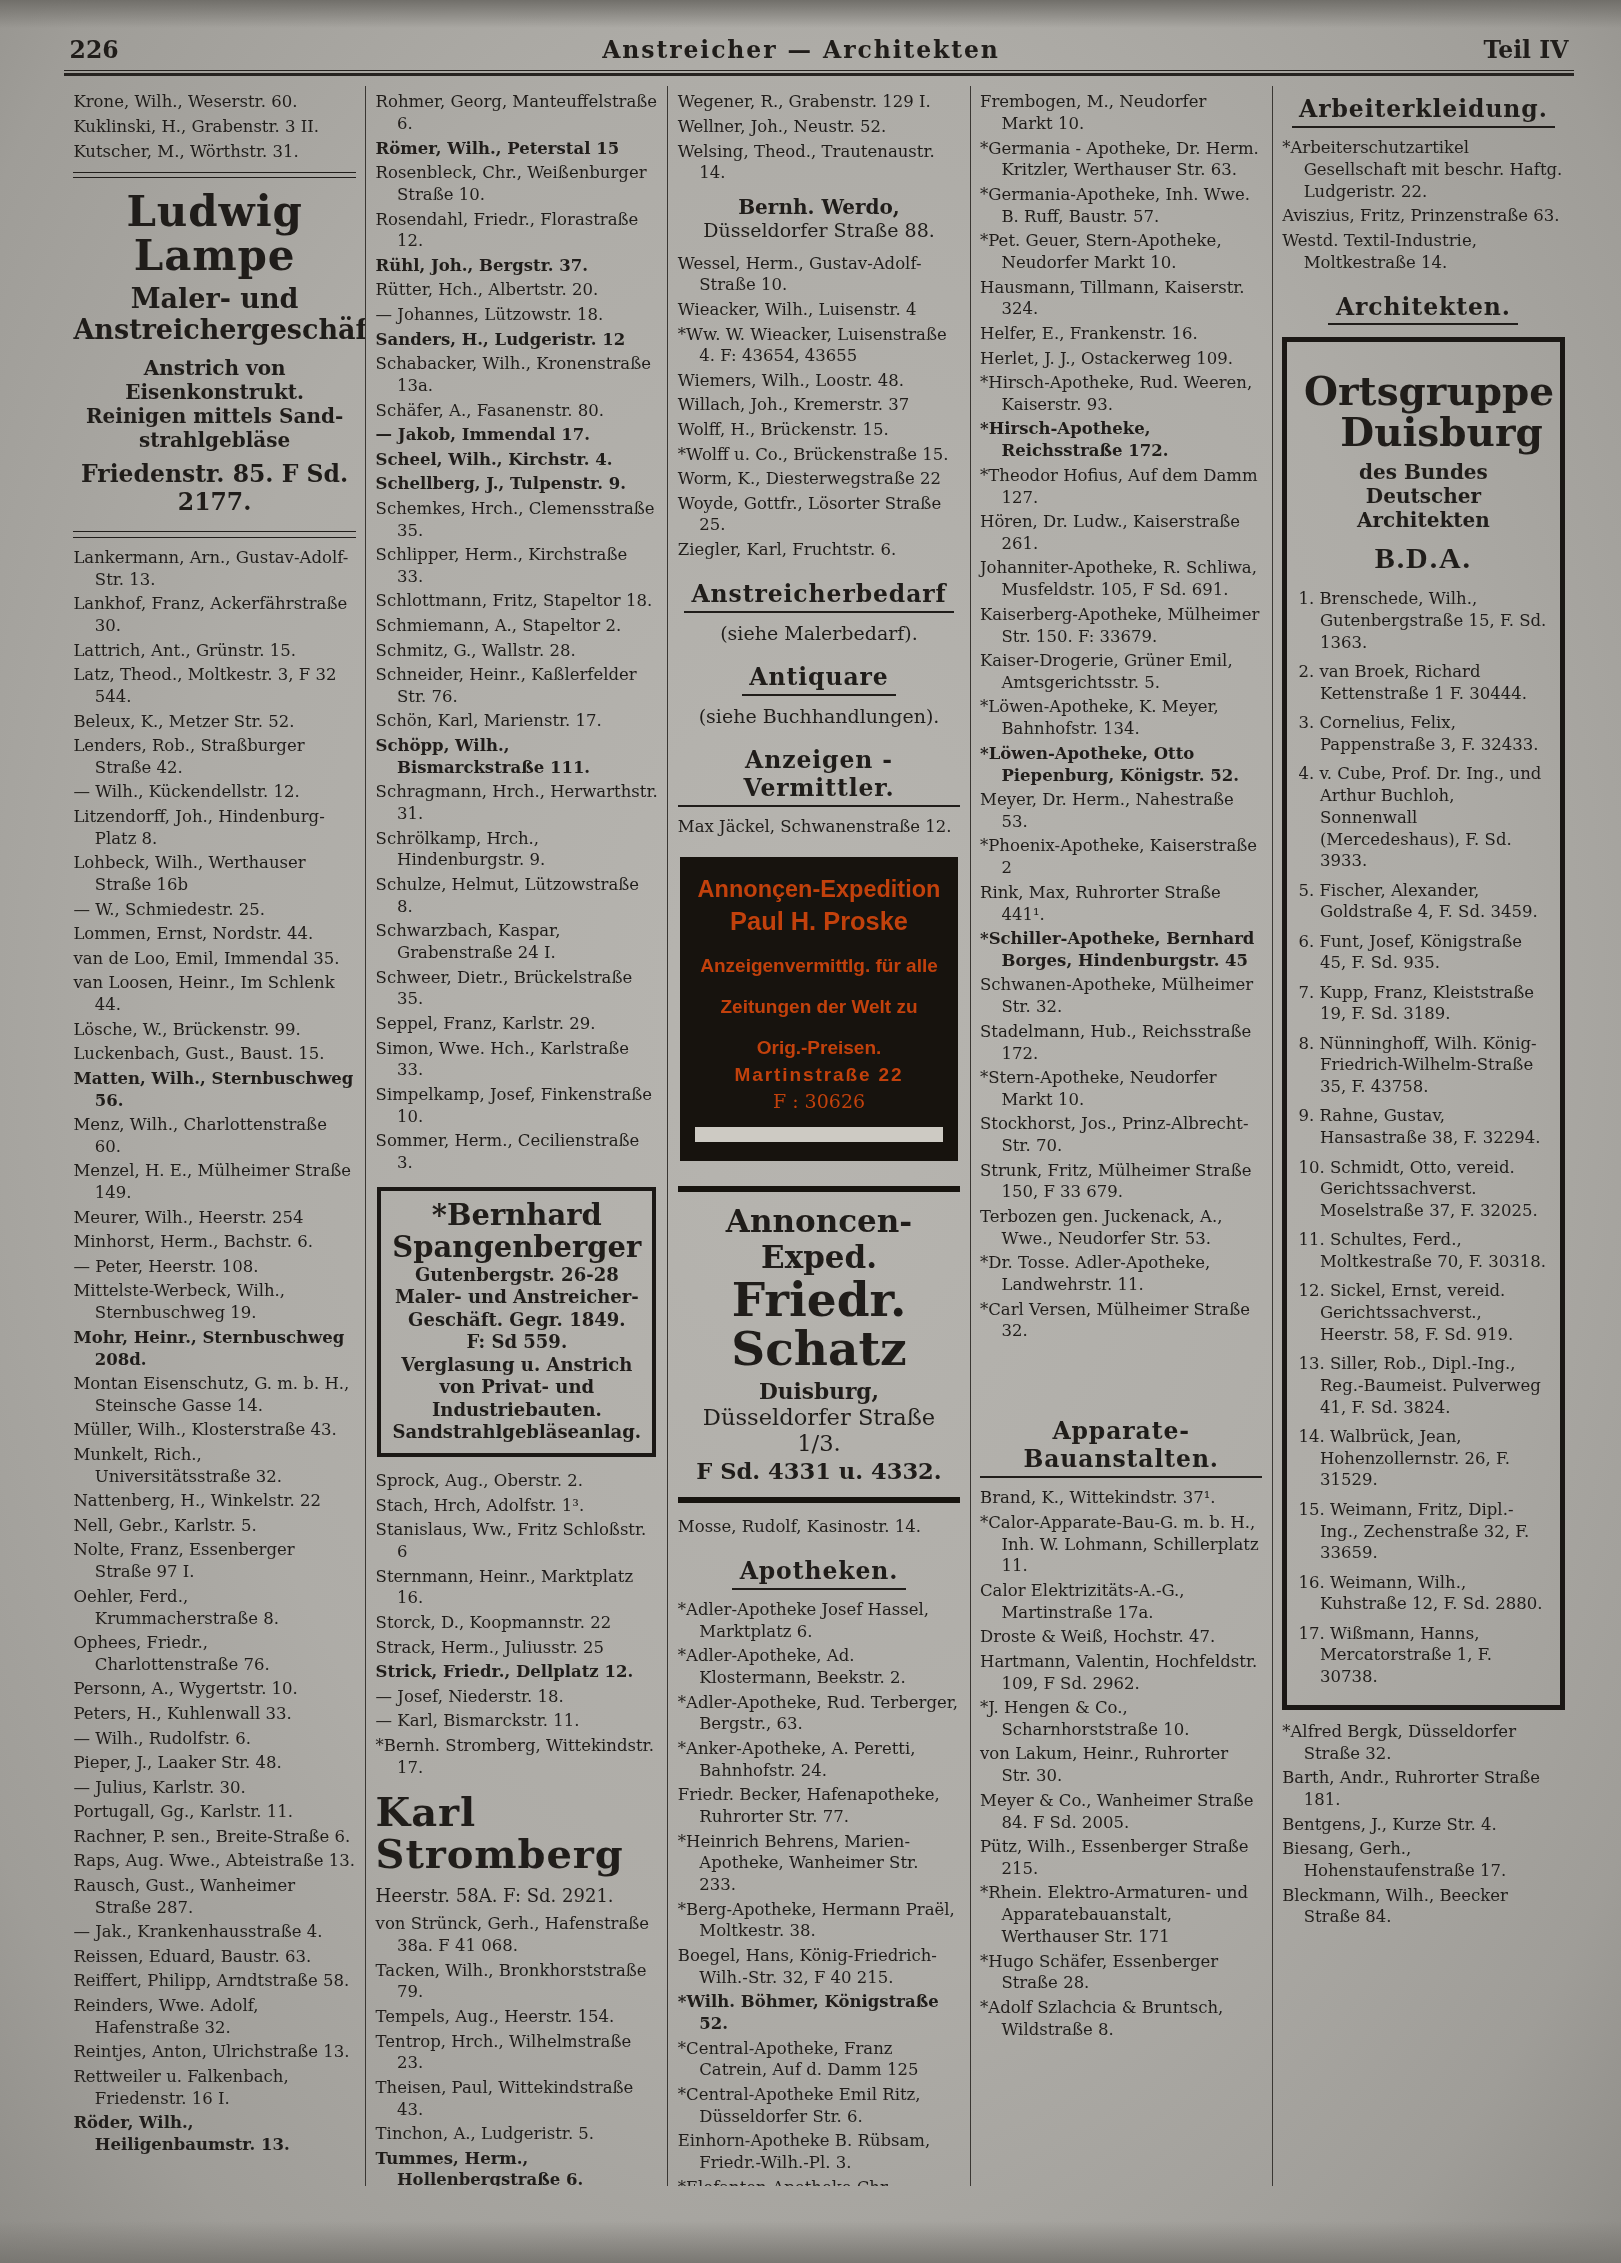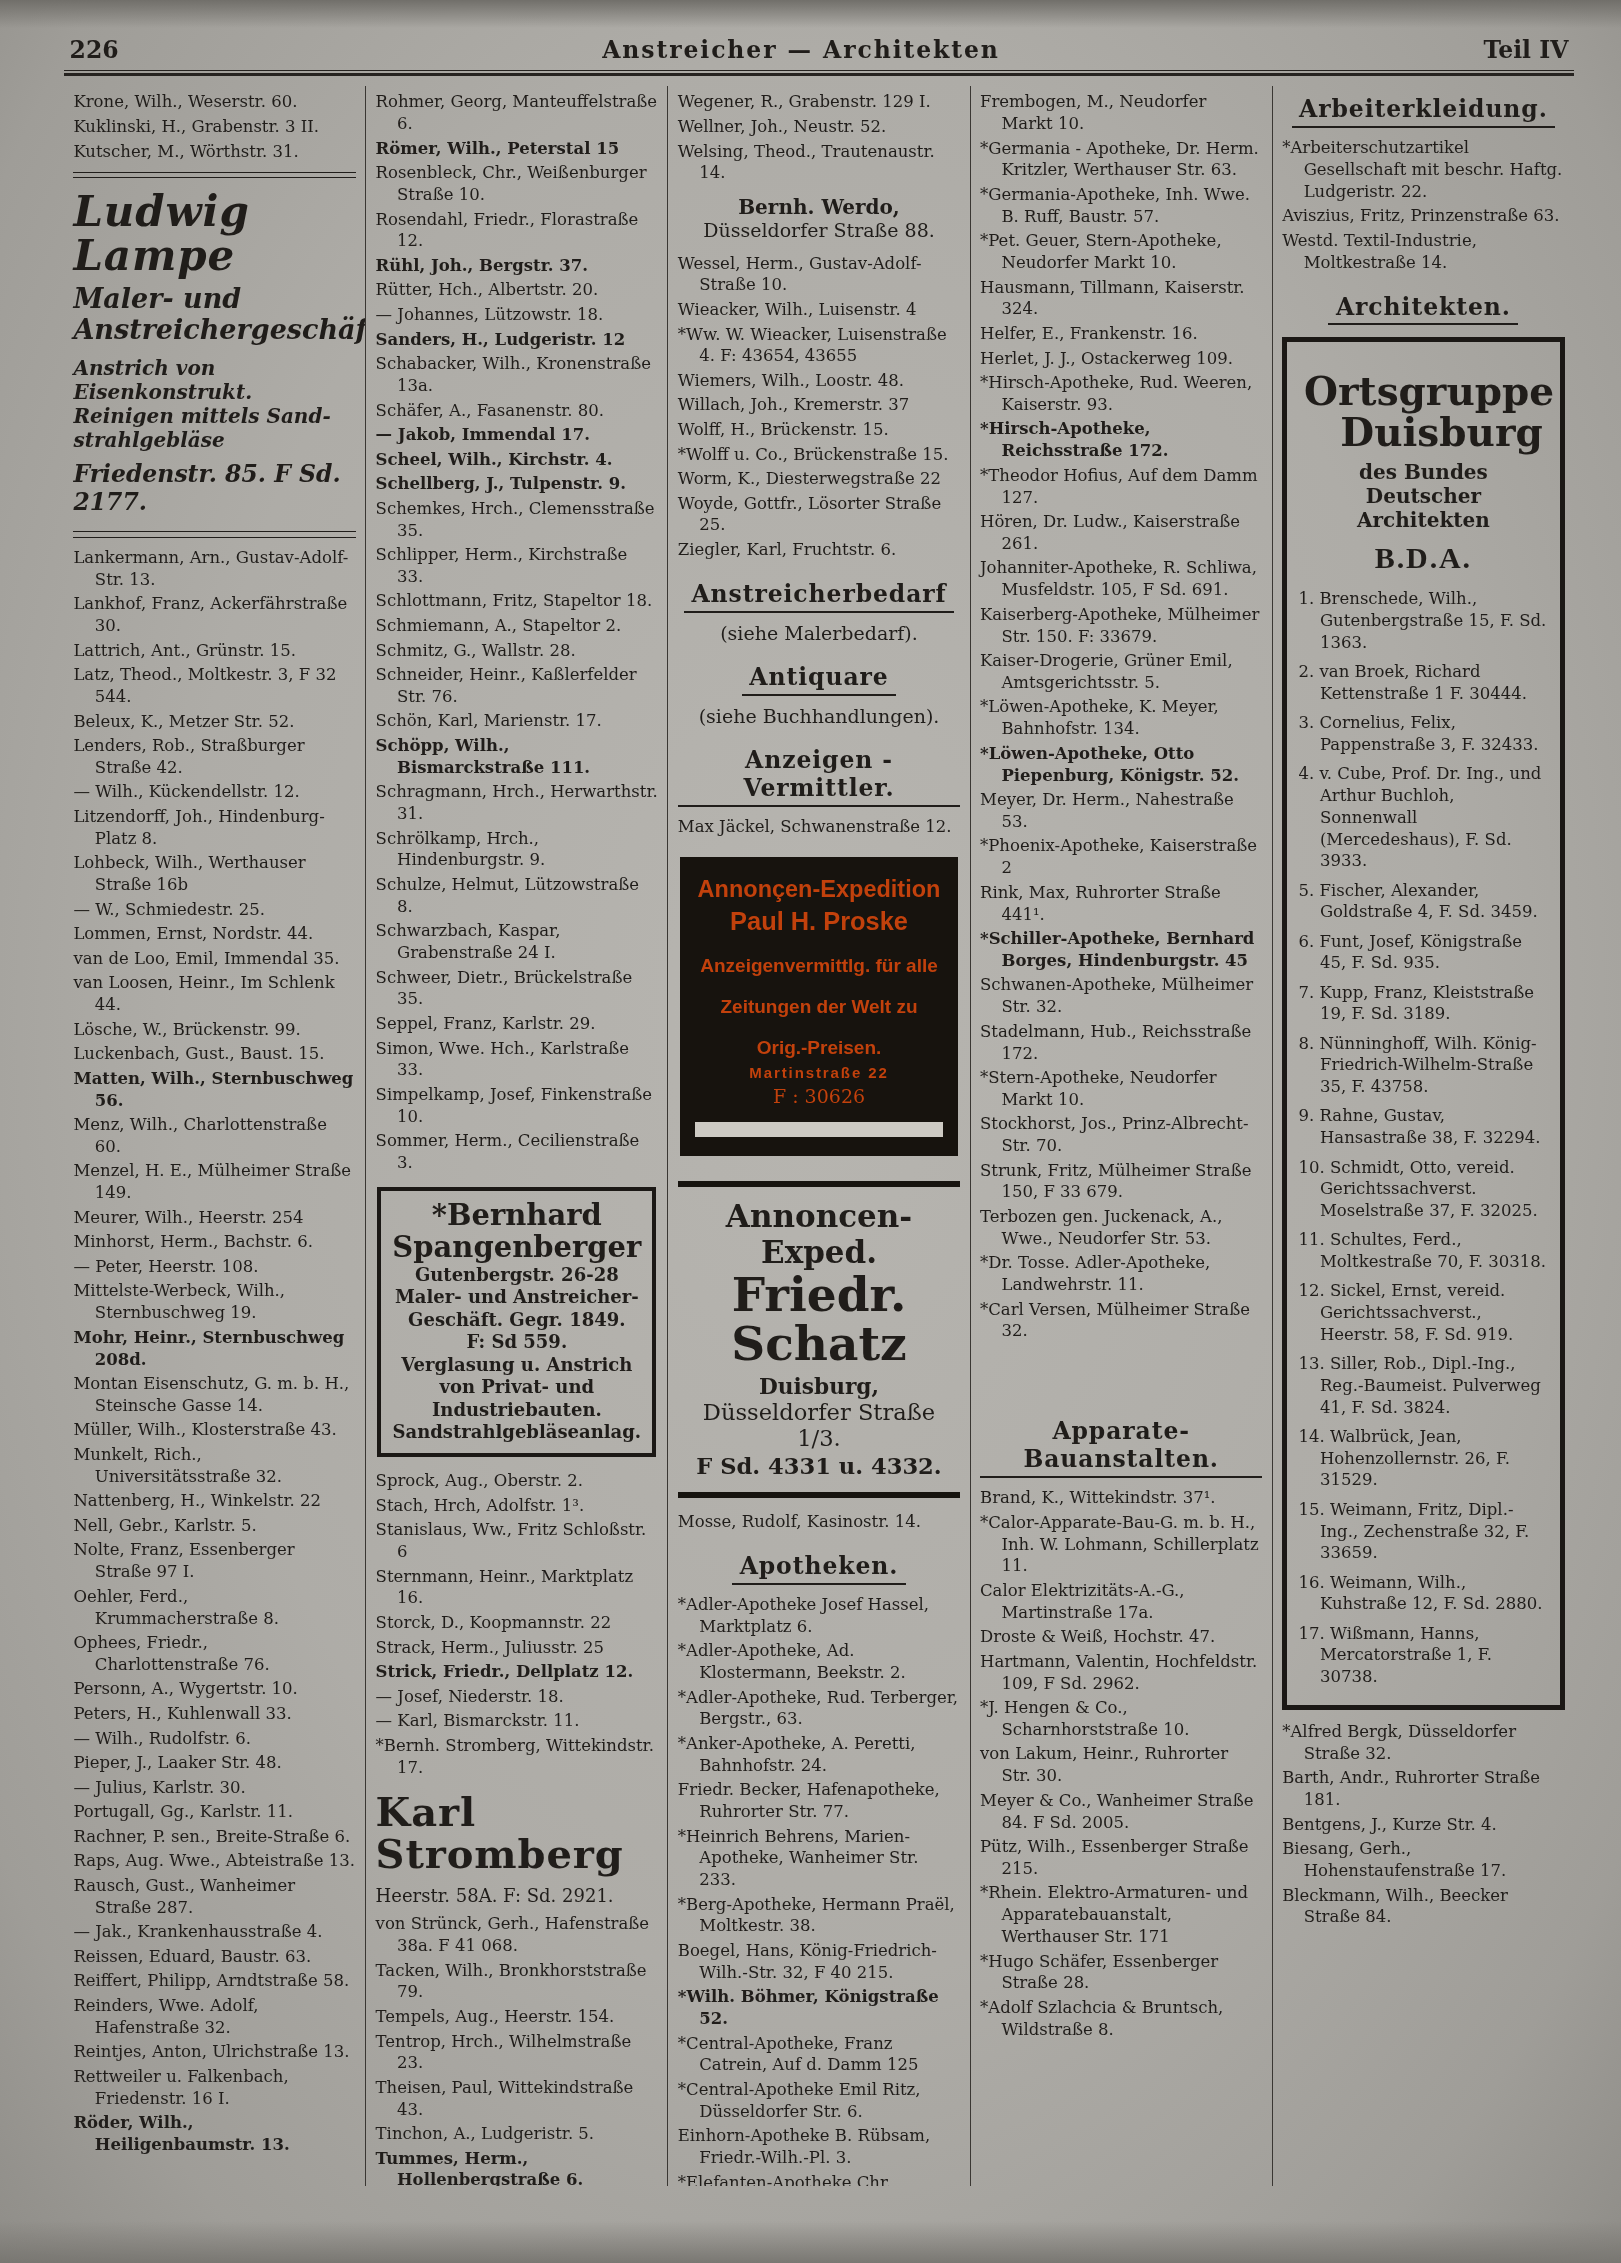--- a/index.html
+++ b/index.html
@@ -25,21 +25,21 @@
   .entry{margin:0 0 2.8px 0;font-size:16.5px;line-height:1.32;
     text-indent:-1.3em;padding-left:1.3em;}
   .entry.bold{font-weight:bold;}
   
   .sec{text-align:center;margin:19px 0 9.4px 0;}
   .sec .t{display:inline-block;font-weight:bold;font-size:23.5px;
     border-bottom:2.8px solid #201d1a;padding:0 7.5px 2.8px 7.5px;letter-spacing:0.9px;}
   .sec-note{text-align:center;font-size:19px;margin:1.9px 0 11.3px 0;}
   
   .rule-dbl{height:4.7px;border-top:1.9px solid #201d1a;border-bottom:1.9px solid #201d1a;margin:9.4px 0;}
-  .ad-lampe{text-align:left;padding:1.9px 0 5.6px 0;font-style:italic;}
+  .ad-lampe{text-align:center;padding:1.9px 0 5.6px 0;}
   .ad-lampe .name{font-size:42px;font-weight:bold;line-height:1.05;letter-spacing:0.9px;}
   .ad-lampe .l2{font-size:27px;font-weight:bold;margin-top:5.6px;}
   .ad-lampe .l3{font-size:27px;font-weight:bold;}
   .ad-lampe .l4{font-size:20px;font-weight:bold;margin-top:11px;}
   .ad-lampe .l5,.ad-lampe .l6{font-size:20px;font-weight:bold;}
   .ad-lampe .l7{font-size:23.5px;font-weight:bold;margin-top:7.5px;}
   
   .ad-spang{border:4.7px solid #1b1815;padding:9.4px 7.5px;text-align:center;margin:13px 1.9px;}
   .ad-spang .n1,.ad-spang .n2{font-size:29px;font-weight:bold;line-height:1.1;}
   .ad-spang .s{font-size:18px;font-weight:bold;line-height:1.25;}
@@ -51,21 +51,21 @@
   .werdo{text-align:center;margin:11.3px 0;}
   .werdo .n{font-weight:bold;font-size:20px;}
   .werdo .a{font-size:19px;}
   
   .ad-proske{background:#17130e;color:#c2410c;text-align:center;
     padding:19px 9.4px 15px 9.4px;margin:19px 1.9px 24.5px 1.9px;}
   .ad-proske .l1{font-size:23.5px;font-weight:bold;font-family:"Liberation Sans",sans-serif;}
   .ad-proske .l2{font-size:25.4px;font-weight:bold;font-family:"Liberation Sans",sans-serif;margin-top:3.8px;}
   .ad-proske .l3,.ad-proske .l4,.ad-proske .l5{font-size:19px;font-weight:bold;
     font-family:"Liberation Sans",sans-serif;margin-top:19px;}
-  .ad-proske .l6{font-size:15px;font-weight:bold;font-family:"Liberation Sans",sans-serif;
+  .ad-proske .l6{font-size:19px;font-weight:bold;font-family:"Liberation Sans",sans-serif;
     letter-spacing:1.9px;margin-top:5.6px;}
   .ad-proske .l7{font-size:19px;margin-top:3.8px;}
   .ad-proske .stripe{height:15px;background:#cdcac3;margin:15px 5.6px 3.8px 5.6px;}
   
   .ad-schatz{border-top:6.6px solid #17140f;border-bottom:6.6px solid #17140f;
     text-align:center;padding:11.3px 0 13px 0;margin:5.6px 0 13px 0;}
   .ad-schatz .l1{font-size:31px;font-weight:bold;}
   .ad-schatz .l2{font-size:47px;font-weight:bold;line-height:1.05;}
   .ad-schatz .l3{font-size:21.7px;font-weight:bold;margin-top:5.6px;}
   .ad-schatz .l4{font-size:22.6px;}

